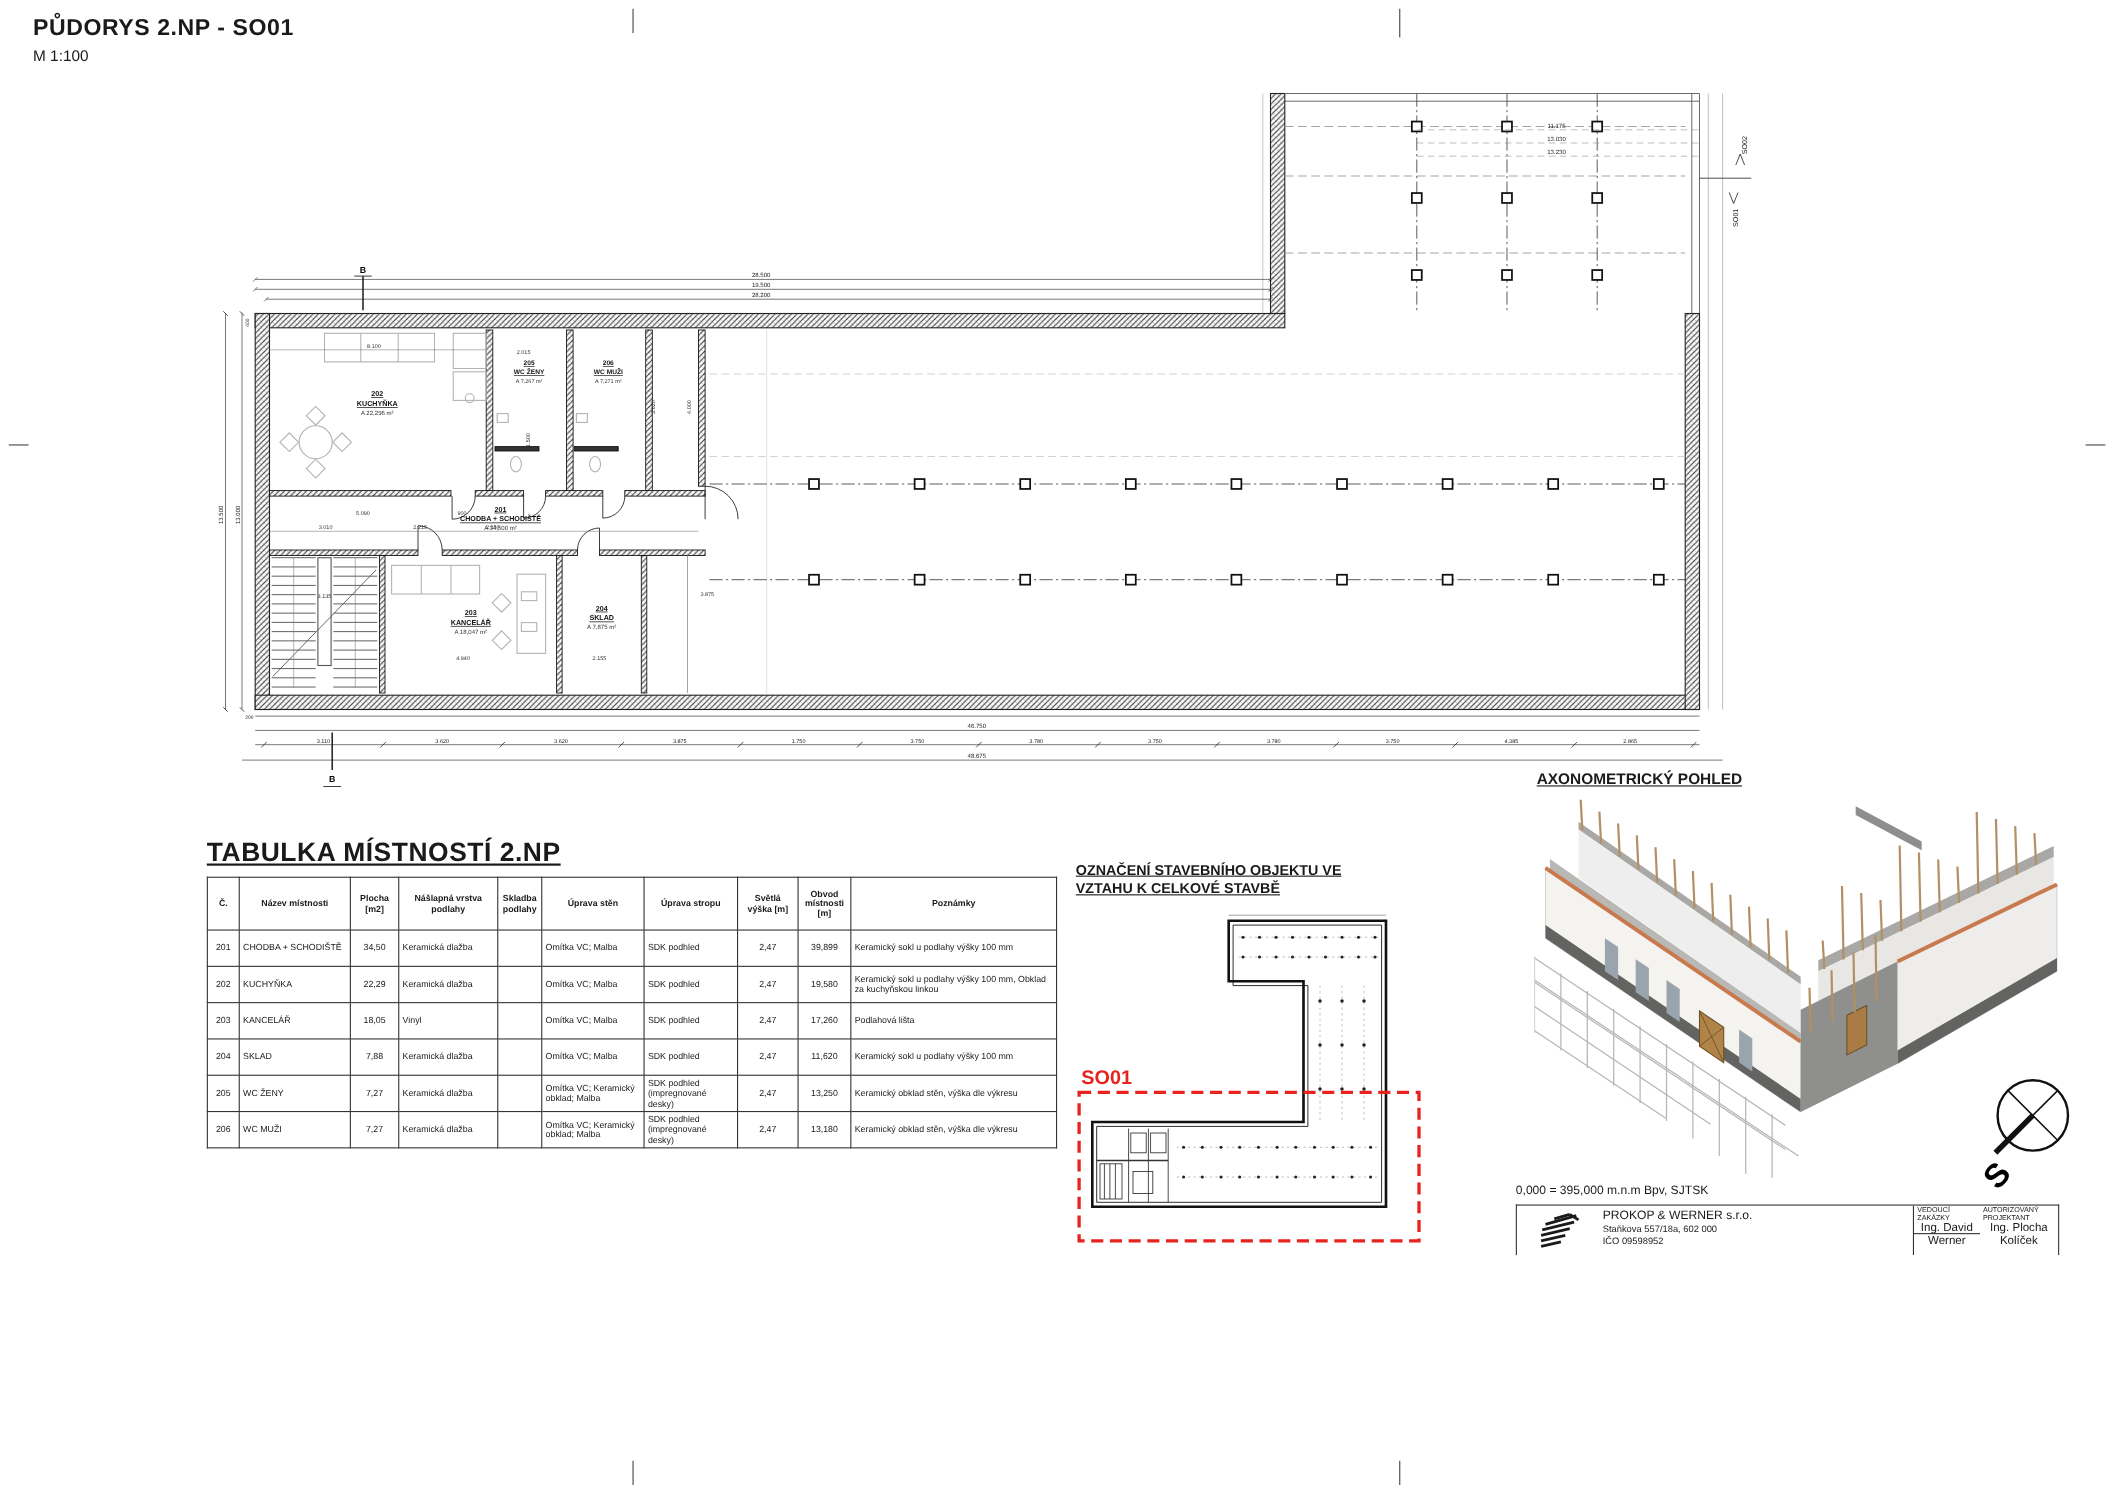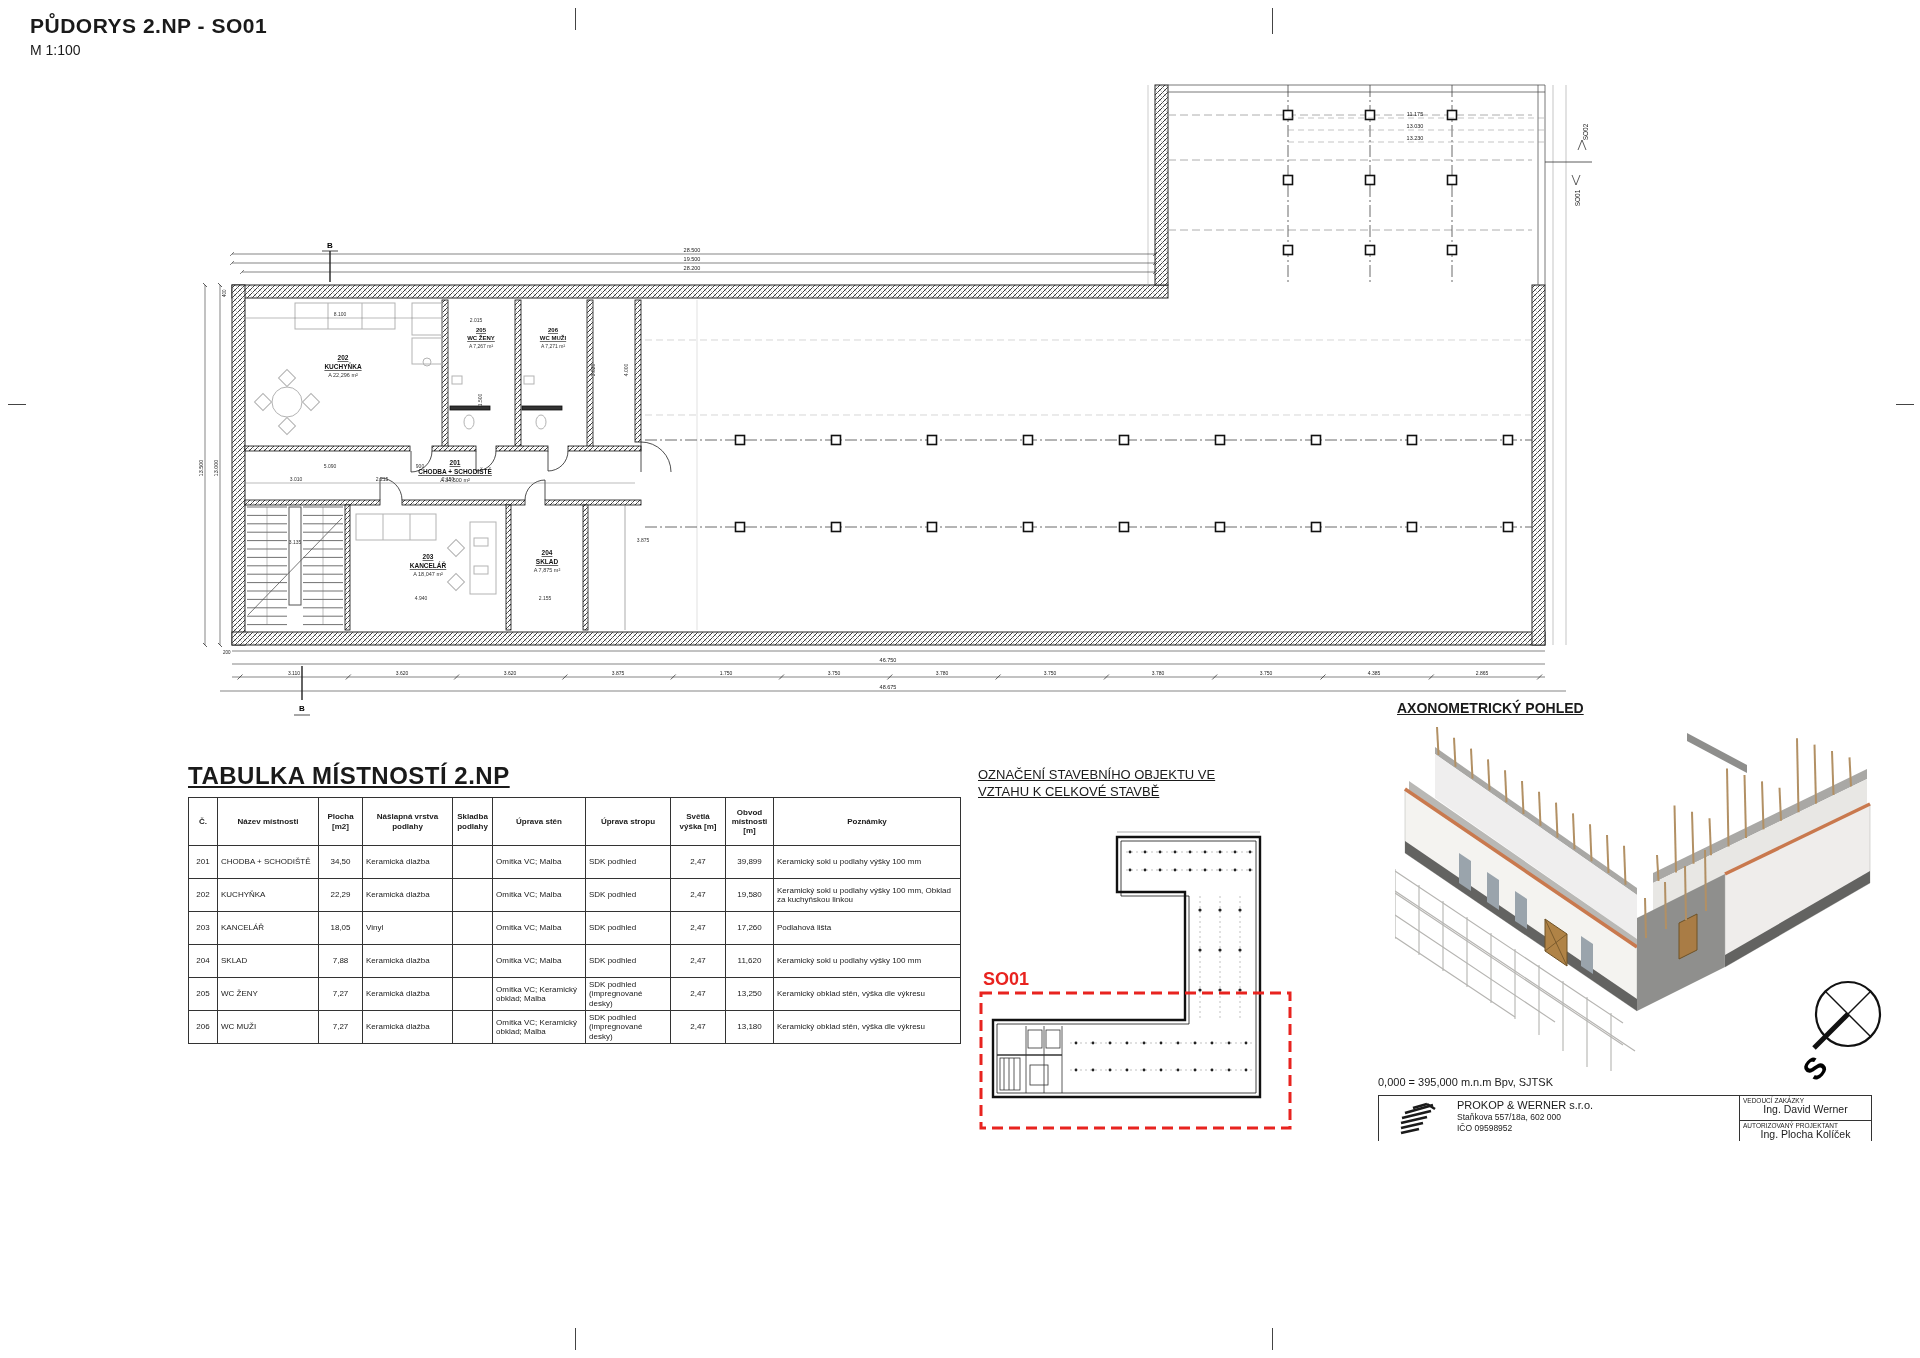--- a/index.html
+++ b/index.html
@@ -13,32 +13,32 @@
   #table-block{left:188px;top:762px;width:780px}
   #table-title{font-size:24px;font-weight:bold;text-decoration:underline;letter-spacing:.5px;margin:0 0 7px 0}
   table.rooms{border-collapse:collapse;width:772px;table-layout:fixed}
   table.rooms th,table.rooms td{border:1px solid #333;font-size:8px;line-height:1.15;padding:2px 3px;vertical-align:middle;overflow:hidden}
   table.rooms th{font-weight:bold;text-align:center;white-space:pre-line}
   table.rooms{border:1.5px solid #222}
   td.c{text-align:center} td.l{text-align:left}
   tr.r{height:33px}
   tr.total td{height:12px;font-weight:bold;text-align:center;font-size:8px}
   
-  #loc-heading{left:978px;top:766px;width:270px;font-size:13px;font-weight:normal;line-height:17px}
+  #loc-heading{left:978px;top:782px;width:270px;font-size:13px;font-weight:bold;line-height:17px}
   #loc-heading span{text-decoration:underline}
   
   #axon-heading{left:1397px;top:700px;font-size:14px;font-weight:bold;text-decoration:underline}
   #level-note{left:1378px;top:1076px;font-size:11px}
   #titleblock{left:1378px;top:1095px;width:494px;height:46px;border:1.2px solid #333;border-bottom:none;
               display:flex;overflow:hidden;box-sizing:border-box}
   #tb-logo{width:78px;display:flex;align-items:flex-start;justify-content:center;padding-top:3px}
   #tb-company{width:282px;padding-top:3px}
   #tb-company .co{font-size:11px}
   #tb-company .ad{font-size:8.5px;margin-top:1px}
-  #tb-right{flex:1;border-left:1px solid #333;display:flex;flex-direction:column}
+  #tb-right{flex:1;border-left:1px solid #333;display:flex;flex-direction:row}
   .tb-row1{border-bottom:1px solid #333;height:25px}
   .tb-lab{font-size:6.5px;color:#222;padding:1px 3px 0 3px}
   .tb-val{font-size:10.5px;text-align:center;margin-top:-1px}
   .tb-row2{height:21px}
 </style>
 </head>
 <body>
 
 <div class="abs crop" style="left:575px;top:8px;width:1px;height:22px"></div>
 <div class="abs crop" style="left:1272px;top:8px;width:1px;height:26px"></div>

